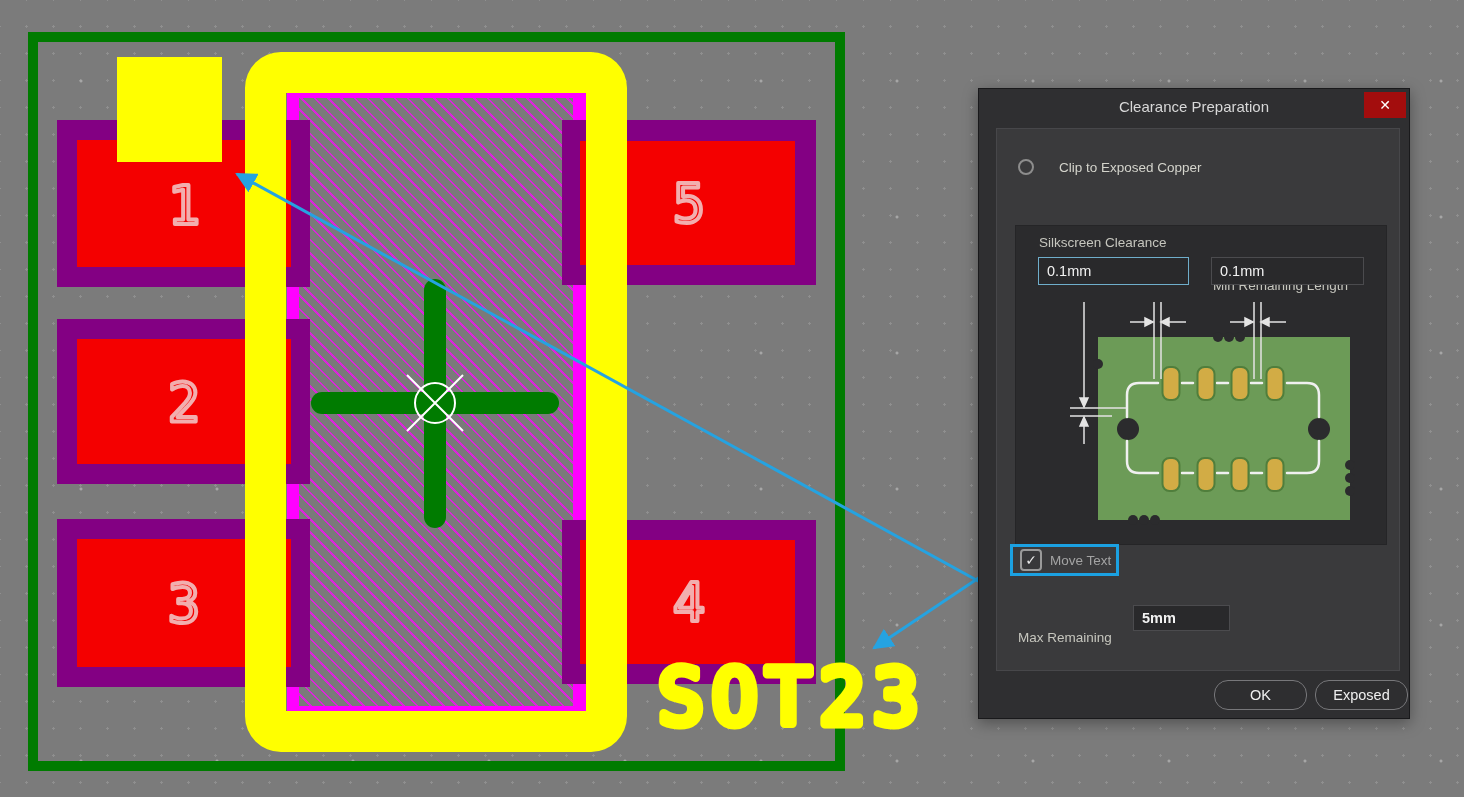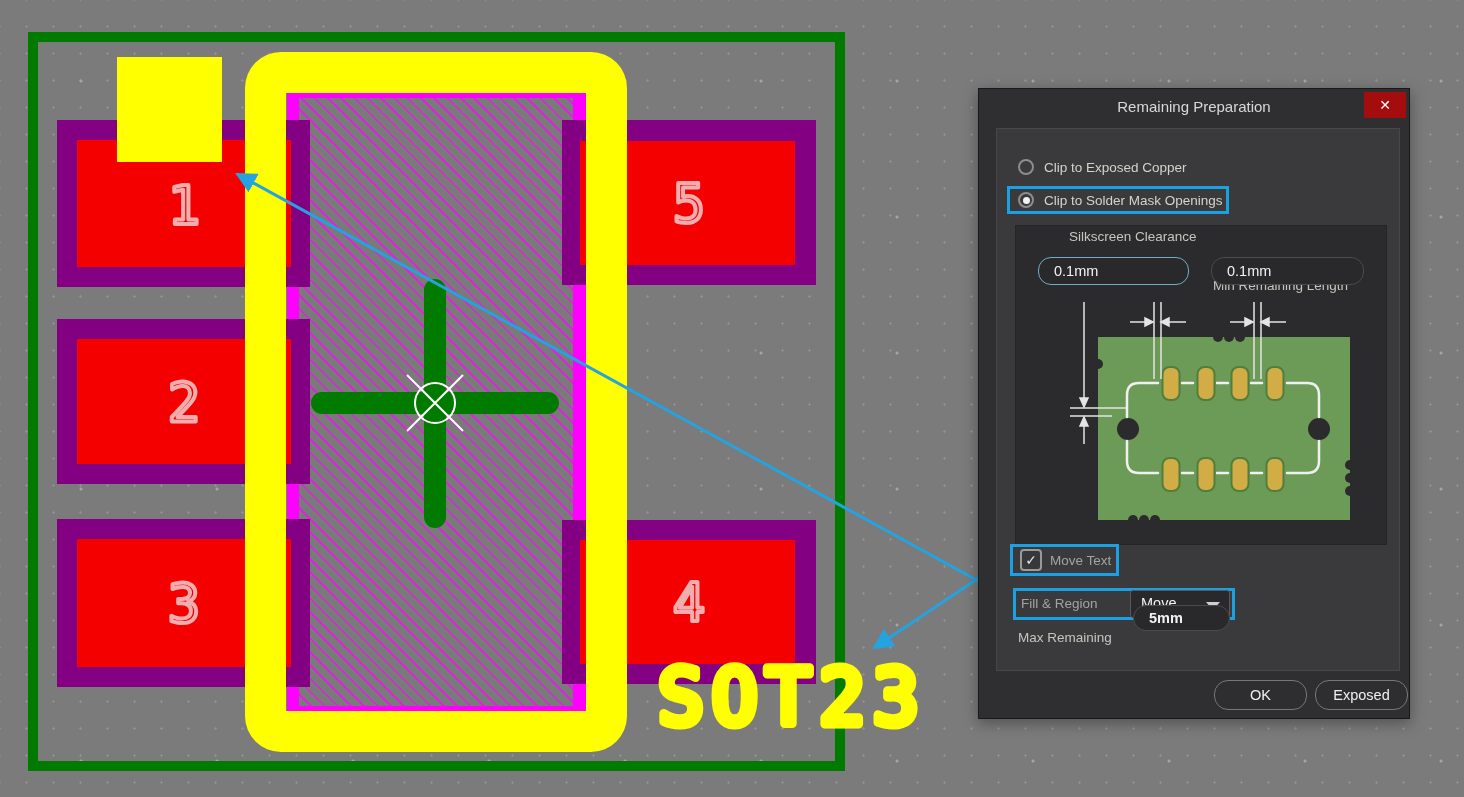--- a/index.html
+++ b/index.html
@@ -32,32 +32,32 @@
   
   .dialog { left:978px; top:88px; width:432px; height:631px;
     background:#2f2f31; border:1px solid #19191b; box-shadow:0 4px 14px rgba(0,0,0,.35); }
   .dialog-title { position:absolute; left:0; right:0; top:9px; text-align:center;
     color:#d8d8d8; font-size:15px; }
   .close-btn { position:absolute; right:3px; top:3px; width:42px; height:26px;
     background:#a30d0d; color:#fff; font-size:14px; text-align:center; line-height:26px; cursor:default; }
   .dlg-content { position:absolute; left:17px; top:39px; width:404px; height:543px;
     background:#3a3a3c; border:1px solid #47474a; }
 
-  .radio-row { position:absolute; height:20px; display:flex; align-items:center; gap:10px; }
+  .radio-row { position:absolute; height:20px; display:flex; align-items:center; gap:25px; }
   .radio-circle { width:16px; height:16px; border-radius:50%; border:2px solid #8d8d8d;
     background:#3a3a3c; display:flex; align-items:center; justify-content:center; flex:0 0 auto; }
   .radio-dot { width:7px; height:7px; border-radius:50%; background:#f2f2f2; }
   .radio-label { color:#d4d4cc; font-size:13.5px; white-space:nowrap; }
   .hl { border:3px solid #1ba1e2; }
 
   .group-panel { position:absolute; left:18px; top:96px; width:372px; height:320px;
     background:#2b2b2d; border:1px solid #252527; }
   .field-label { position:absolute; color:#c6c6be; font-size:13.5px; white-space:nowrap; }
   .field { position:absolute; height:28px; background:#29292b; border:1px solid #4b4b4e;
-    border-radius:13px; color:#f2f2f2; font-size:14.5px; line-height:26px; padding-left:15px; }
+    border-radius:0; color:#f2f2f2; font-size:14.5px; line-height:26px; padding-left:8px; }
   .field.focus { border-color:#6faecb; }
 
   .chk-box { width:22px; height:22px; border:2px solid #9a9a9a; border-radius:4px;
     background:#38383a; color:#e8e8e8; font-size:14px; line-height:18px; text-align:center; flex:0 0 auto; }
   .row-label { color:#a3a3a3; font-size:13.5px; white-space:nowrap; }
 
   .dropdown { position:absolute; background:#29292b; border:1px solid #59595b; border-radius:3px;
     color:#f2f2f2; font-size:14.5px; line-height:25px; padding-left:10px; }
   .caret { position:absolute; right:9px; top:11px; width:0; height:0;
     border-left:7px solid rgba(0,0,0,0); border-right:7px solid rgba(0,0,0,0);
@@ -114,41 +114,35 @@
       <text x="689" y="222">5</text>
     </g>
     <text x="658" y="724" font-family="DejaVu Sans Mono, monospace" font-size="76" letter-spacing="8" fill="none" stroke="#ffff00" stroke-width="9" stroke-linecap="round" stroke-linejoin="round">SOT23</text>
     <g stroke="#25a3e1" stroke-width="3">
       <line x1="1011" y1="599" x2="237" y2="174" marker-end="url(#ah)"></line>
       <line x1="1007" y1="559" x2="874" y2="648" marker-end="url(#ah)"></line>
     </g>
   </svg>
 
   <div class="abs dialog">
-    <div class="dialog-title">Remaining Preparation</div>
+    <div class="dialog-title">Clearance Preparation</div>
     <div class="close-btn">
       <span>✕</span>
     </div>
 
     <div class="dlg-content">
 
       <div class="radio-row" style="left:21px; top:28px;">
         <span class="radio-circle"></span>
         <span class="radio-label">Clip to Exposed Copper</span>
       </div>
 
-      <div class="radio-row hl" style="left:10px; top:57px; width:222px; height:28px; padding-left:8px;">
-        <span class="radio-circle">
-            <span class="radio-dot"></span>
-          </span>
-        <span class="radio-label">Clip to Solder Mask Openings</span>
-      </div>
 
       <div class="group-panel">
-        <div class="field-label" style="left:23px; top:3px;margin-left:30px;">Silkscreen Clearance</div>
+        <div class="field-label" style="left:23px; top:9px;">Silkscreen Clearance</div>
         <div class="field-label" style="left:197px; top:9px;margin-top:43px;">Min Remaining Length</div>
         <div class="field focus" style="left:22px; top:31px; width:151px;">0.1mm</div>
         <div class="field" style="left:195px; top:31px; width:153px;">0.1mm</div>
 
         <svg style="position:absolute; left:0; top:70px;" width="370" height="245" viewBox="0 0 370 245">
           <rect x="82" y="41" width="252" height="183" fill="#6c9b57"></rect>
 
           <g fill="#2b2b2d">
             <circle cx="202" cy="41" r="5"></circle>
               <circle cx="213" cy="41" r="5"></circle>
@@ -202,27 +196,20 @@
               <polygon points="245,26 253,22 253,30"></polygon>
           </g>
         </svg>
       </div>
 
       <div class="radio-row hl" style="left:13px; top:415px; width:109px; height:32px; padding-left:7px; gap:8px;">
         <span class="chk-box">✓</span>
         <span class="row-label">Move Text</span>
       </div>
 
-      <div class="hl" style="position:absolute; left:16px; top:459px; width:222px; height:32px;">
-        <span class="row-label" style="position:absolute; left:5px; top:5px;">Fill &amp; Region</span>
-        <div class="dropdown" style="left:114px; top:-1px; width:100px; height:28px;">
-          <span>Move</span>
-          <span class="caret"></span>
-        </div>
-      </div>
 
       <div class="field-label" style="left:21px; top:501px;">Max Remaining</div>
       <div class="field" style="left:136px; top:476px; width:97px; height:26px; line-height:24px;font-weight:bold;">5mm</div>
     </div>
 
     <div class="btn" style="left:235px; top:591px;">OK</div>
     <div class="btn" style="left:336px; top:591px;">Exposed</div>
   </div>
 
 </div>

